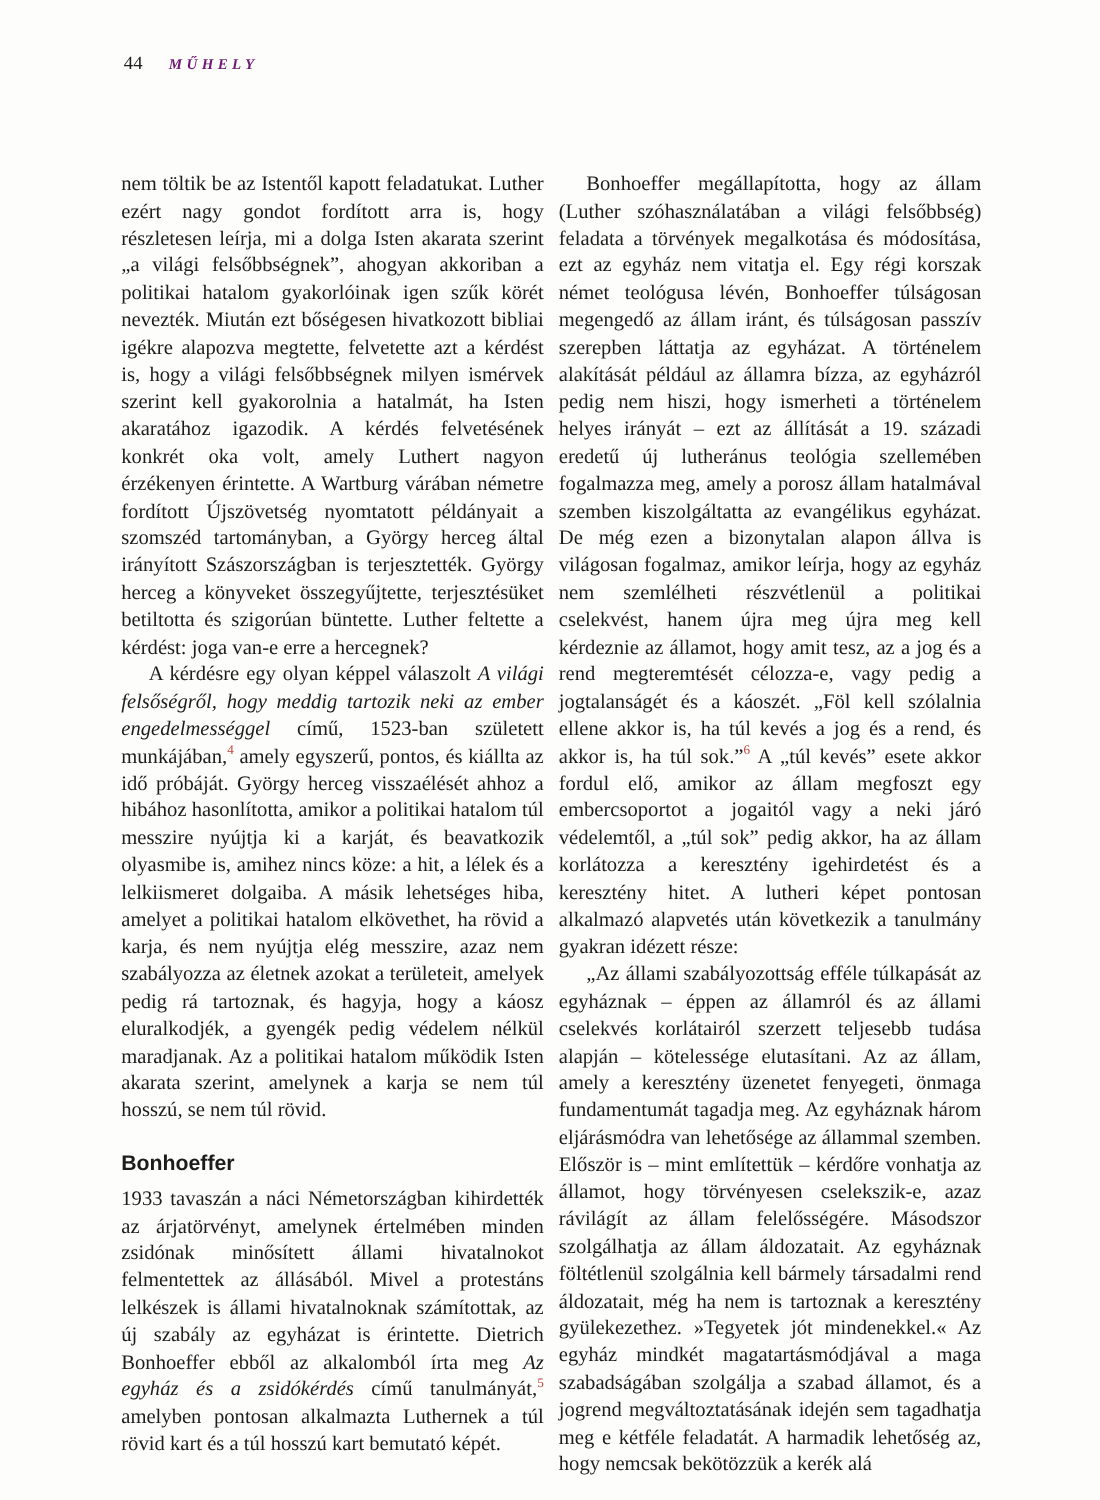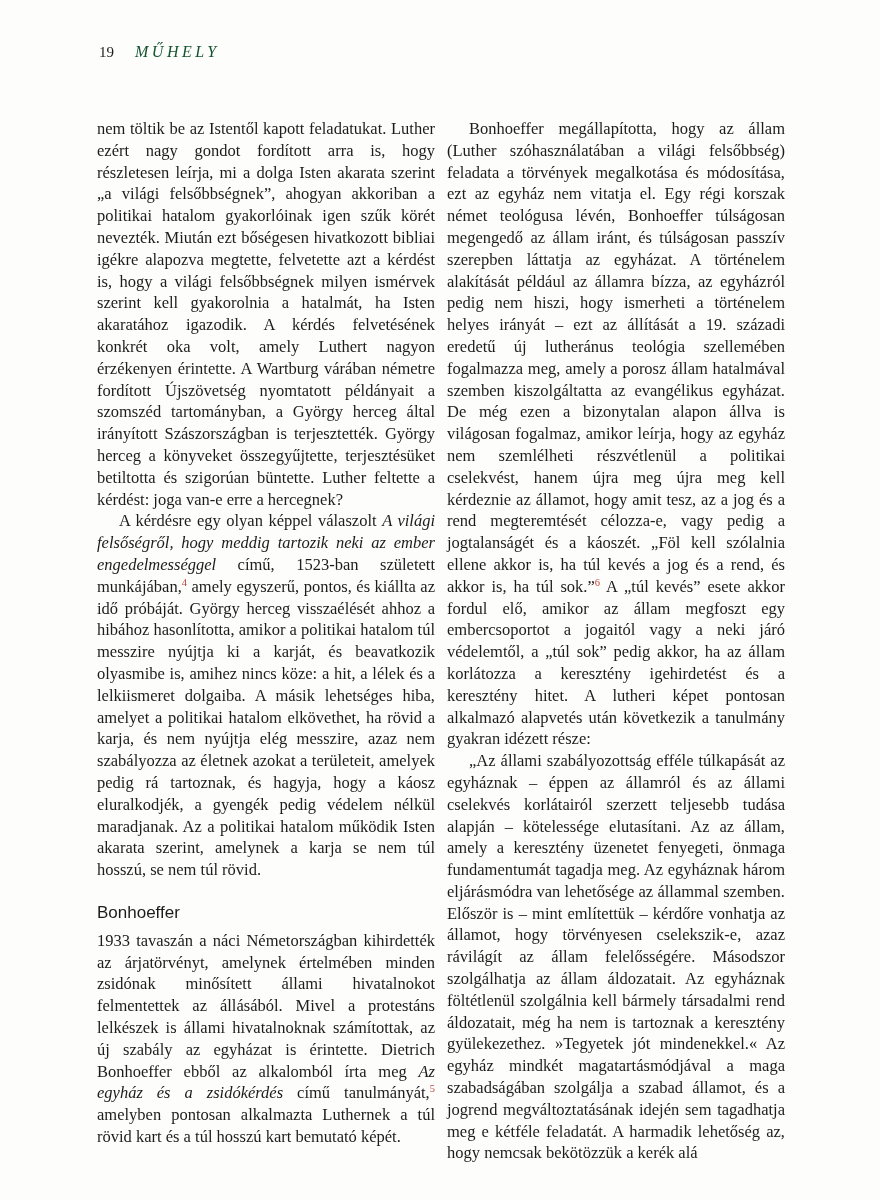--- a/index.html
+++ b/index.html
@@ -23,64 +23,65 @@
     display: flex;
     align-items: baseline;
     gap: 21px;
   }
   .page-number {
     font-size: 15px;
     color: #1c1c1c;
   }
   .section-title {
     font-style: italic;
-    font-size: 16px;
+    font-size: 12px;
     letter-spacing: 3.5px;
-    color: #14532d;
+    color: #701a75;
+    font-weight: bold;
   }
   .columns {
     position: absolute;
-    top: 118px;
+    top: 136px;
     left: 97px;
     width: 694px;
     display: flex;
     gap: 12px;
   }
   .column {
     width: 338px;
     font-size: 16.5px;
     line-height: 21.8px;
     text-align: justify;
     hyphens: auto;
     -webkit-hyphens: auto;
   }
   .para { margin: 0; }
   .para.indent { text-indent: 22px; font-family: Liberation Serif, serif; }
   .subhead {
     font-family: "Liberation Sans", sans-serif;
-    font-weight: 400;
+    font-weight: 700;
     font-size: 17px;
     line-height: 22px;
     margin: 21px 0 6px 0;
     text-align: left;
   }
   .it { font-style: italic; }
   sup.fnref {
     color: #c0453c;
     font-size: 10.5px;
     line-height: 0;
     font-style: normal;
   }
 </style>
 </head>
 <body>
 
 <div class="page">
   <header class="page-header">
-    <span class="page-number">19</span>
+    <span class="page-number">44</span>
     <span class="section-title">MŰHELY</span>
   </header>
   <main class="columns">
     <section class="column">
         <p class="para"><span>nem töltik be az Istentől kapott feladatukat. Luther ezért nagy gondot fordított arra is, hogy részletesen leírja, mi a dolga Isten akarata szerint „a világi felsőbbségnek”, ahogyan akkoriban a politikai hatalom gyakorlóinak igen szűk körét nevezték. Miután ezt bőségesen hivatkozott bibliai igékre alapozva megtette, felvetette azt a kérdést is, hogy a világi felsőbbségnek milyen ismérvek szerint kell gyakorolnia a hatalmát, ha Isten akaratához igazodik. A kérdés felvetésének konkrét oka volt, amely Luthert nagyon érzékenyen érintette. A Wartburg várában németre fordított Újszövetség nyomtatott példányait a szomszéd tartományban, a György herceg által irányított Szászországban is terjesztették. György herceg a könyveket összegyűjtette, terjesztésüket betiltotta és szigorúan büntette. Luther feltette a kérdést: joga van-e erre a hercegnek?</span></p>
         <p class="para indent"><span>A kérdésre egy olyan képpel válaszolt </span><span class="it">A világi felsőségről, hogy meddig tartozik neki az ember engedelmességgel</span><span> című, 1523-ban született munkájában,</span><sup class="fnref">4</sup><span> amely egyszerű, pontos, és kiállta az idő próbáját. György herceg visszaélését ahhoz a hibához hasonlította, amikor a politikai hatalom túl messzire nyújtja ki a karját, és beavatkozik olyasmibe is, amihez nincs köze: a hit, a lélek és a lelkiismeret dolgaiba. A másik lehetséges hiba, amelyet a politikai hatalom elkövethet, ha rövid a karja, és nem nyújtja elég messzire, azaz nem szabályozza az életnek azokat a területeit, amelyek pedig rá tartoznak, és hagyja, hogy a káosz eluralkodjék, a gyengék pedig védelem nélkül maradjanak. Az a politikai hatalom működik Isten akarata szerint, amelynek a karja se nem túl hosszú, se nem túl rövid.</span></p>
         <h2 class="subhead">Bonhoeffer</h2>
         <p class="para"><span>1933 tavaszán a náci Németországban kihirdették az árjatörvényt, amelynek értelmében minden zsidónak minősített állami hivatalnokot felmentettek az állásából. Mivel a protestáns lelkészek is állami hivatalnoknak számítottak, az új szabály az egyházat is érintette. Dietrich Bonhoeffer ebből az alkalomból írta meg </span><span class="it">Az egyház és a zsidókérdés</span><span> című tanulmányát,</span><sup class="fnref">5</sup><span> amelyben pontosan alkalmazta Luthernek a túl rövid kart és a túl hosszú kart bemutató képét.</span></p>
       </section>
     <section class="column">

